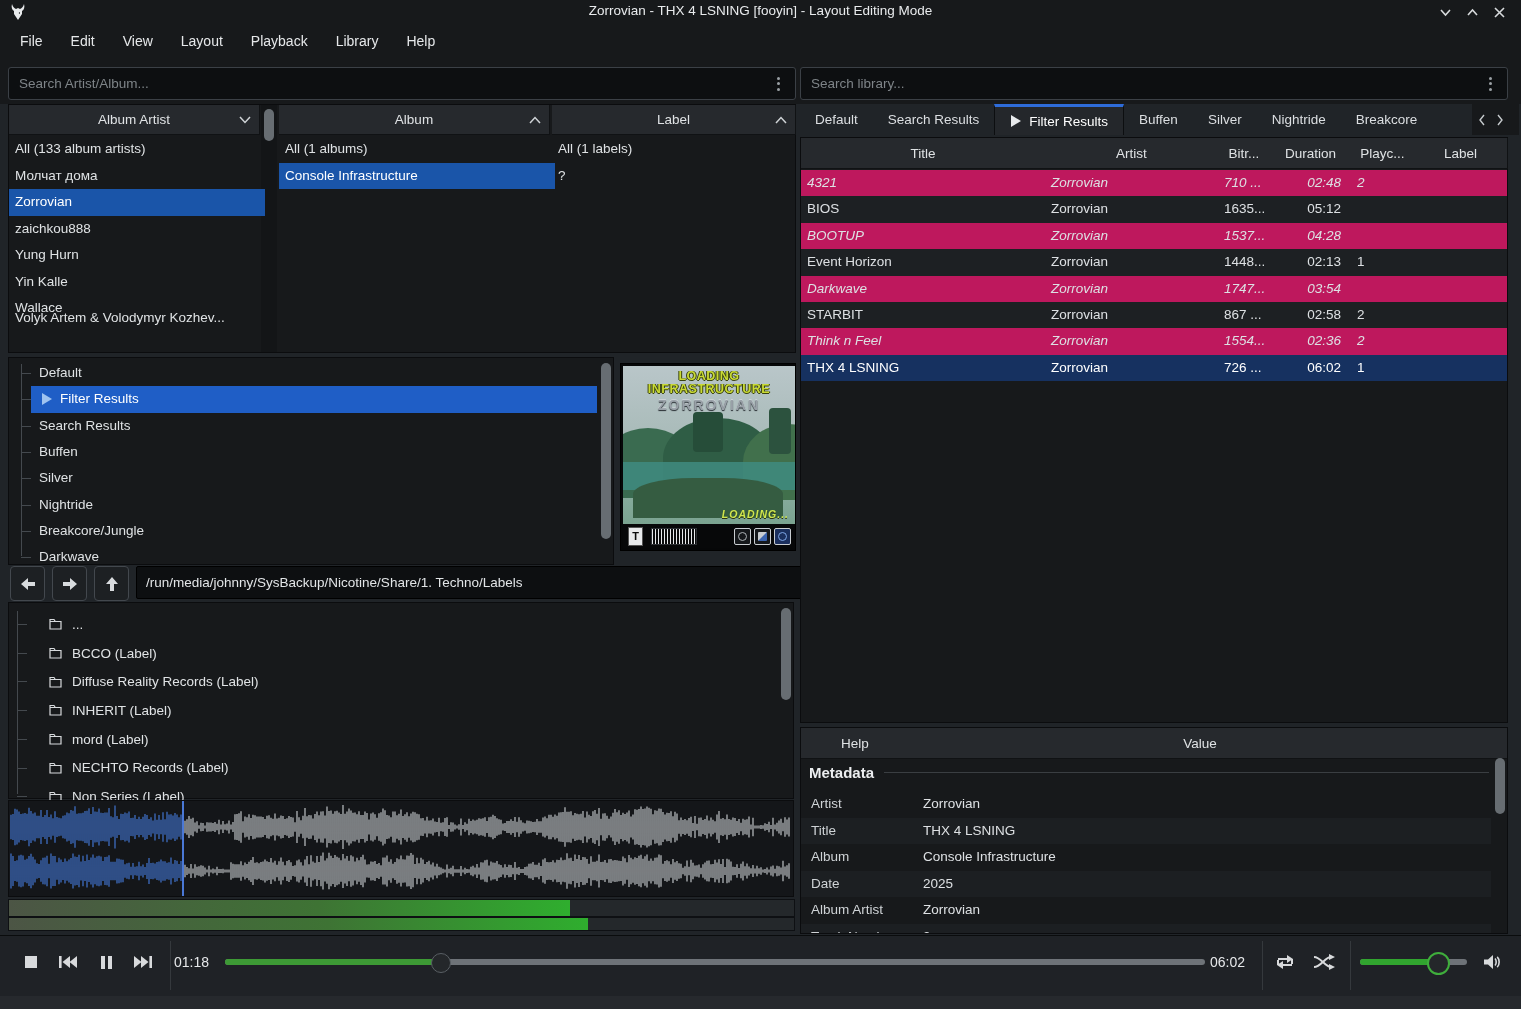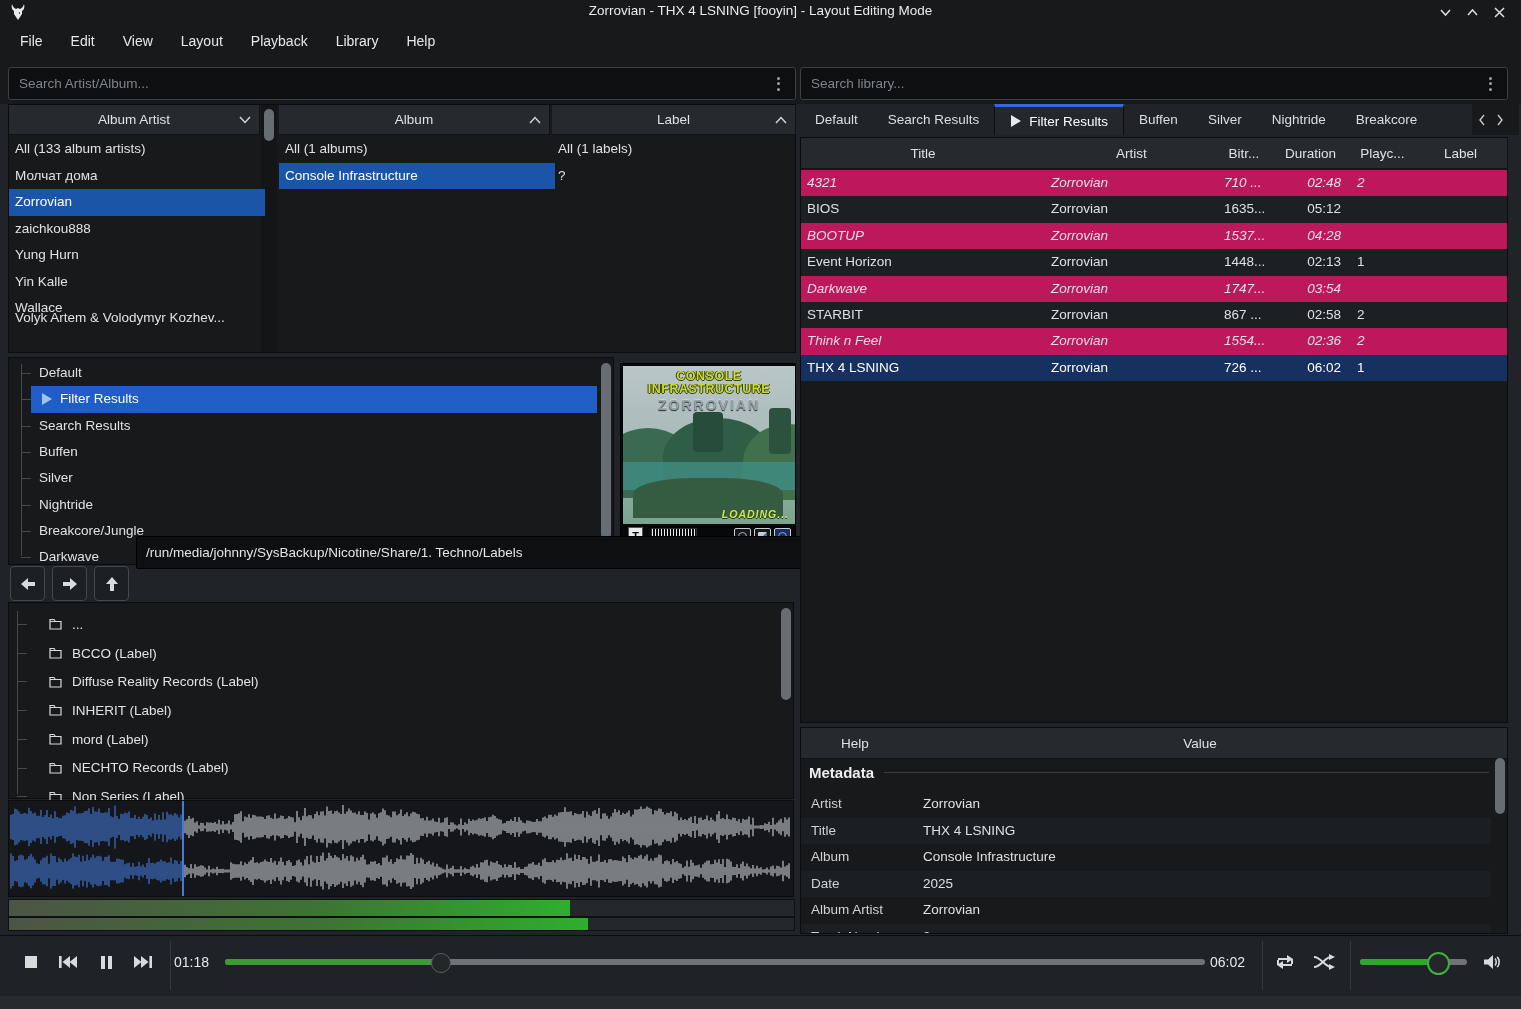--- a/index.html
+++ b/index.html
@@ -233,21 +233,21 @@
         <div class="tree-row" style="top: 186.1px;"><span>Darkwave</span></div>
       </div>
     <div class="scrollstrip" style="left:590px;top:0;width:14px;height:206px;background:transparent;">
       <div class="vthumb" style="left:2px;top:5px;height:176px;"></div>
     </div>
   </div>
 
   <div class="abs artframe" style="left:620px;top:363px;width:176px;height:188px;">
     <div class="art">
       <div class="art-title">
-        <div>CONSOLE</div>
+        <div>LOADING</div>
         <div>INFRASTRUCTURE</div>
       </div>
       <div class="art-artist">ZORROVIAN</div>
       <div class="hill" style="left:-20px;top:62px;width:90px;height:70px;background:#3a6b50;"></div>
       <div class="hill" style="left:40px;top:52px;width:110px;height:80px;background:#2f5d45;"></div>
       <div class="hill" style="left:120px;top:58px;width:90px;height:76px;background:#41704c;"></div>
       <div class="hill" style="left:70px;top:46px;width:30px;height:40px;border-radius:4px;background:#264d39;"></div>
       <div class="hill" style="left:146px;top:42px;width:22px;height:46px;border-radius:4px;background:#2c523e;"></div>
       <div class="art-water"></div>
       <div class="hill" style="left:10px;top:112px;width:150px;height:40px;border-radius:40% 40% 0 0;background:#355c41;"></div>
@@ -278,21 +278,21 @@
   <div class="navbtn" style="left:52px;top:566px;">
     <svg width="16" height="14" viewBox="0 0 16 14">
         <path fill="currentColor" d="M8 1 L15 7 L8 13 L8 9 L1 9 L1 5 L8 5 Z"></path>
       </svg>
   </div>
   <div class="navbtn" style="left:94px;top:566px;">
     <svg width="14" height="16" viewBox="0 0 14 16">
         <path fill="currentColor" d="M1 8 L7 1 L13 8 L9 8 L9 15 L5 15 L5 8 Z"></path>
       </svg>
   </div>
-  <div class="pathbox abs" style="left:136px;top:536px;width:782px;height:33px;">
+  <div class="pathbox abs" style="left:136px;top:566px;width:782px;height:33px;">
     <input type="text" value="/run/media/johnny/SysBackup/Nicotine/Share/1. Techno/Labels" style="">
   </div>
 
   <div class="abs panel" style="left:8px;top:602px;width:786px;height:197px;">
     <div class="tree-vline" style="left:8px;top:8px;height:183px;"></div>
     <div id="dirlist">
         <div class="tree-tick" style="left: 8px; top: 21px; width: 10px;"></div>
         <div class="dir-row" style="top: 7px;">
           <span style="display:flex;margin-left:20px;">
             <svg width="13" height="12" viewBox="0 0 13 12">

